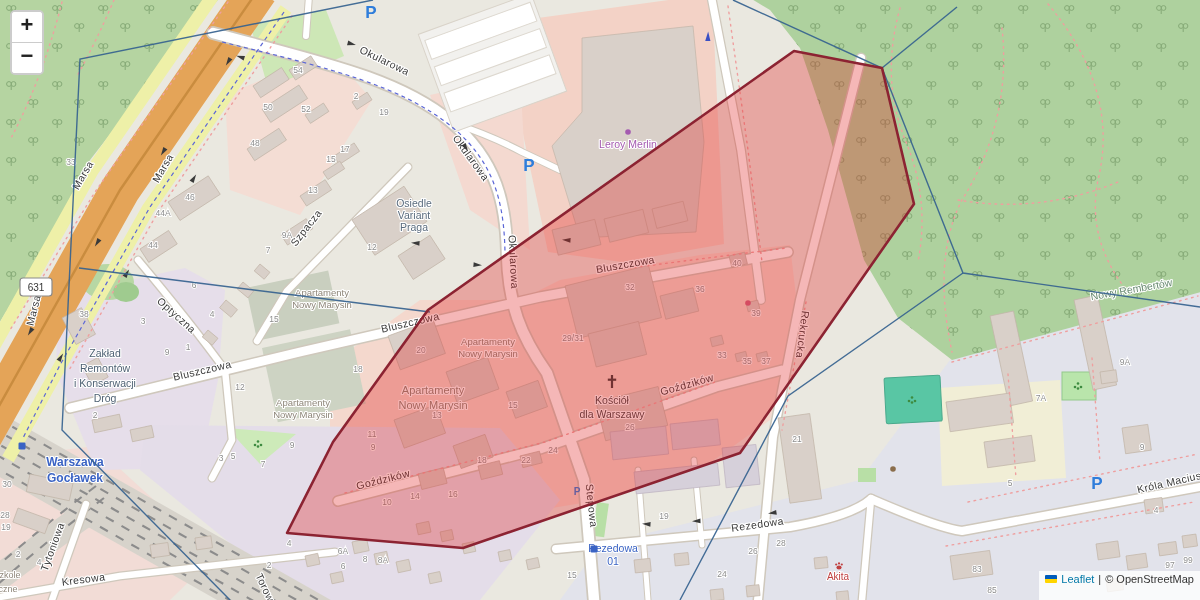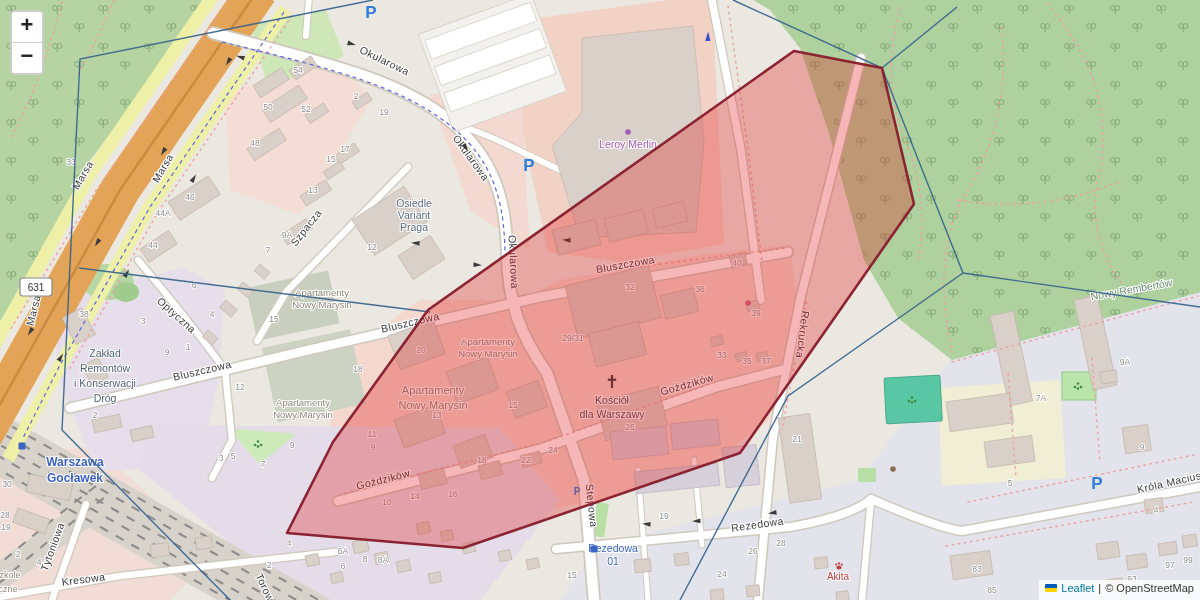--- a/index.html
+++ b/index.html
@@ -22,21 +22,21 @@
       paint-order:stroke;stroke-linejoin:round;text-anchor:middle}
   .bnd{fill:none;stroke-width:1.4;opacity:.92}
   
   .zoomctl{position:absolute;top:10px;left:10px;border:2px solid rgba(0,0,0,.2);
     border-radius:5px;overflow:hidden;background:#fff;z-index:10}
   .zoomctl a{display:block;width:30px;height:30px;line-height:28px;text-align:center;
     background:#fff;color:#222;font:700 22px "Liberation Sans",sans-serif;cursor:pointer;
     text-decoration:none;user-select:none}
   .zoomctl a:first-child{border-bottom:1px solid #ccc}
   .attrib{position:absolute;right:0;bottom:0;background:rgba(255,255,255,.8);
-    padding:1px 6px 5px 6px;font-size:11px;color:#333;display:flex;align-items:center;
+    padding:1px 6px 14px 6px;font-size:11px;color:#333;display:flex;align-items:center;
     gap:4px;z-index:10;line-height:14px}
   .attrib a{color:#0078a8;text-decoration:none}
   .flag{width:12px;height:8px;display:inline-block;
     background:linear-gradient(#005bbb 50%,#ffd500 50%);border-radius:1px}
 </style>
 </head>
 <body>
 
 <div class="map-wrap">
 <svg id="map-svg" width="1200" height="600" viewBox="0 0 1200 600">

